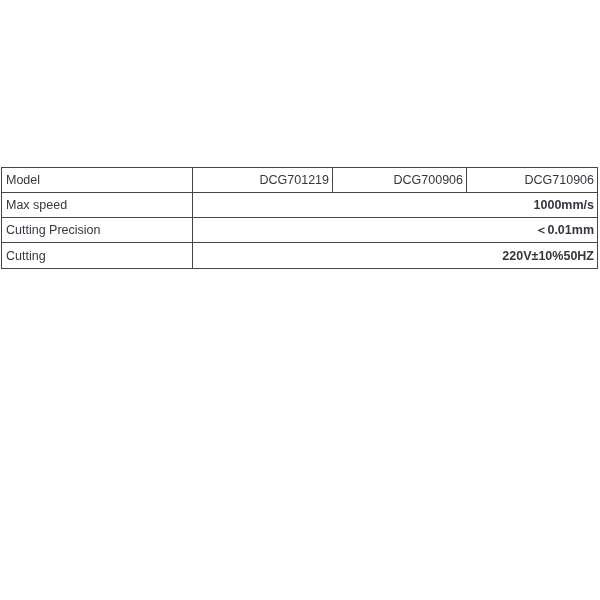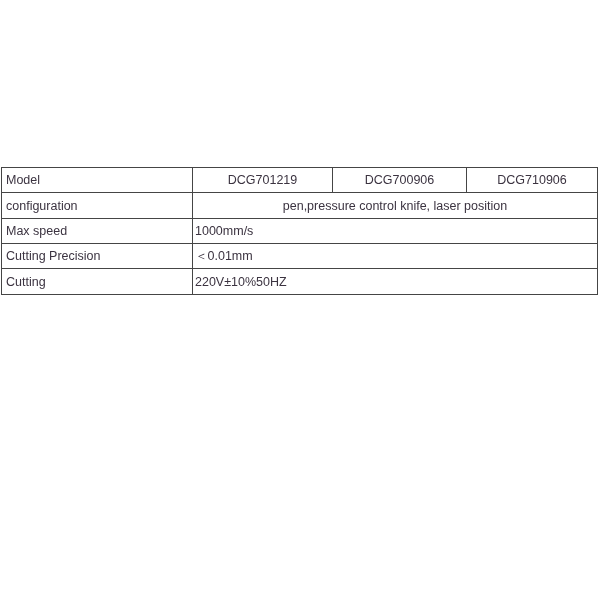--- a/index.html
+++ b/index.html
@@ -26,22 +26,22 @@
     }
     .spec-table td {
       border: 1px solid #454545;
       padding: 0 3px;
       white-space: nowrap;
       overflow: hidden;
       vertical-align: middle;
       line-height: 14px;
     }
     .spec-table td.label { padding-left: 4px; }
-    .spec-table td.c { text-align: center; }
-    .spec-table td.l { text-align: left; padding-left: 2px; }
+    .spec-table td.c { text-align: right; }
+    .spec-table td.l { text-align: right; padding-left: 2px; font-weight: bold; }
     .spec-table td.soft-left { border-left: 1px solid #c8c8c8; }
     .spec-table td.soft-right { border-right: 1px solid #c8c8c8; }
     .r26 { height: 25px; }
     .r27 { height: 26px; }
   </style>
 </head>
 <body>
 
 <table class="spec-table">
   <colgroup>
@@ -50,24 +50,20 @@
     <col style="width:134px">
     <col style="width:131px">
   </colgroup>
   <tbody>
     <tr class="r26">
       <td class="label">Model</td>
       <td class="c">DCG701219</td>
       <td class="c">DCG700906</td>
       <td class="c">DCG710906</td>
     </tr>
-    <tr class="r27">
-      <td class="label">configuration</td>
-      <td class="c" colspan="3">pen,pressure control knife, laser position</td>
-    </tr>
     <tr class="r26">
       <td class="label">Max speed</td>
       <td class="l" colspan="3">1000mm/s</td>
     </tr>
     <tr class="r26">
       <td class="label">Cutting Precision</td>
       <td class="l" colspan="3">＜0.01mm</td>
     </tr>
     <tr class="r27">
       <td class="label">Cutting</td>

